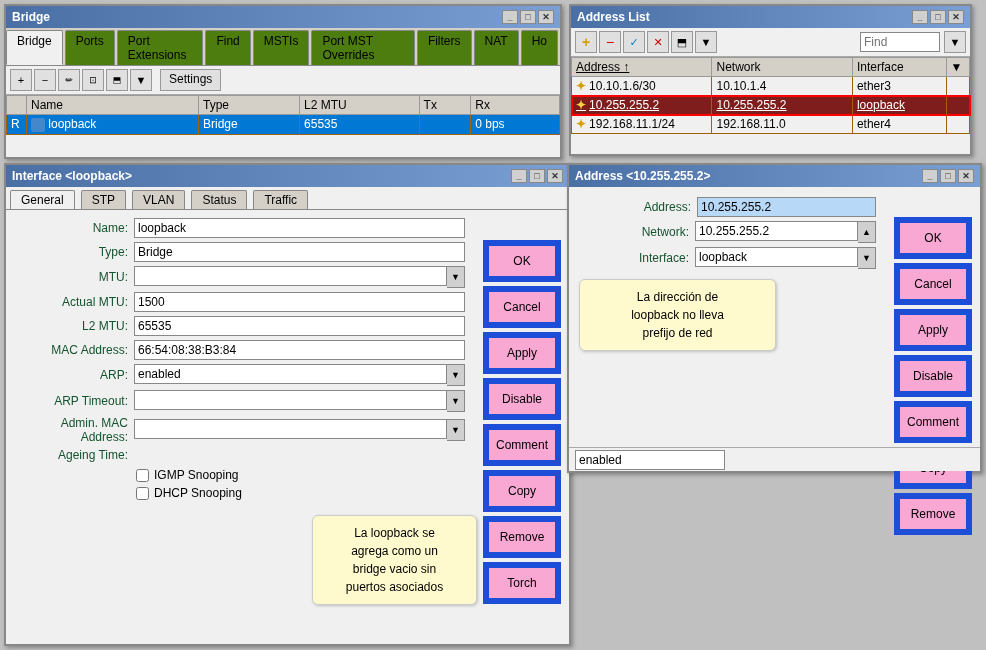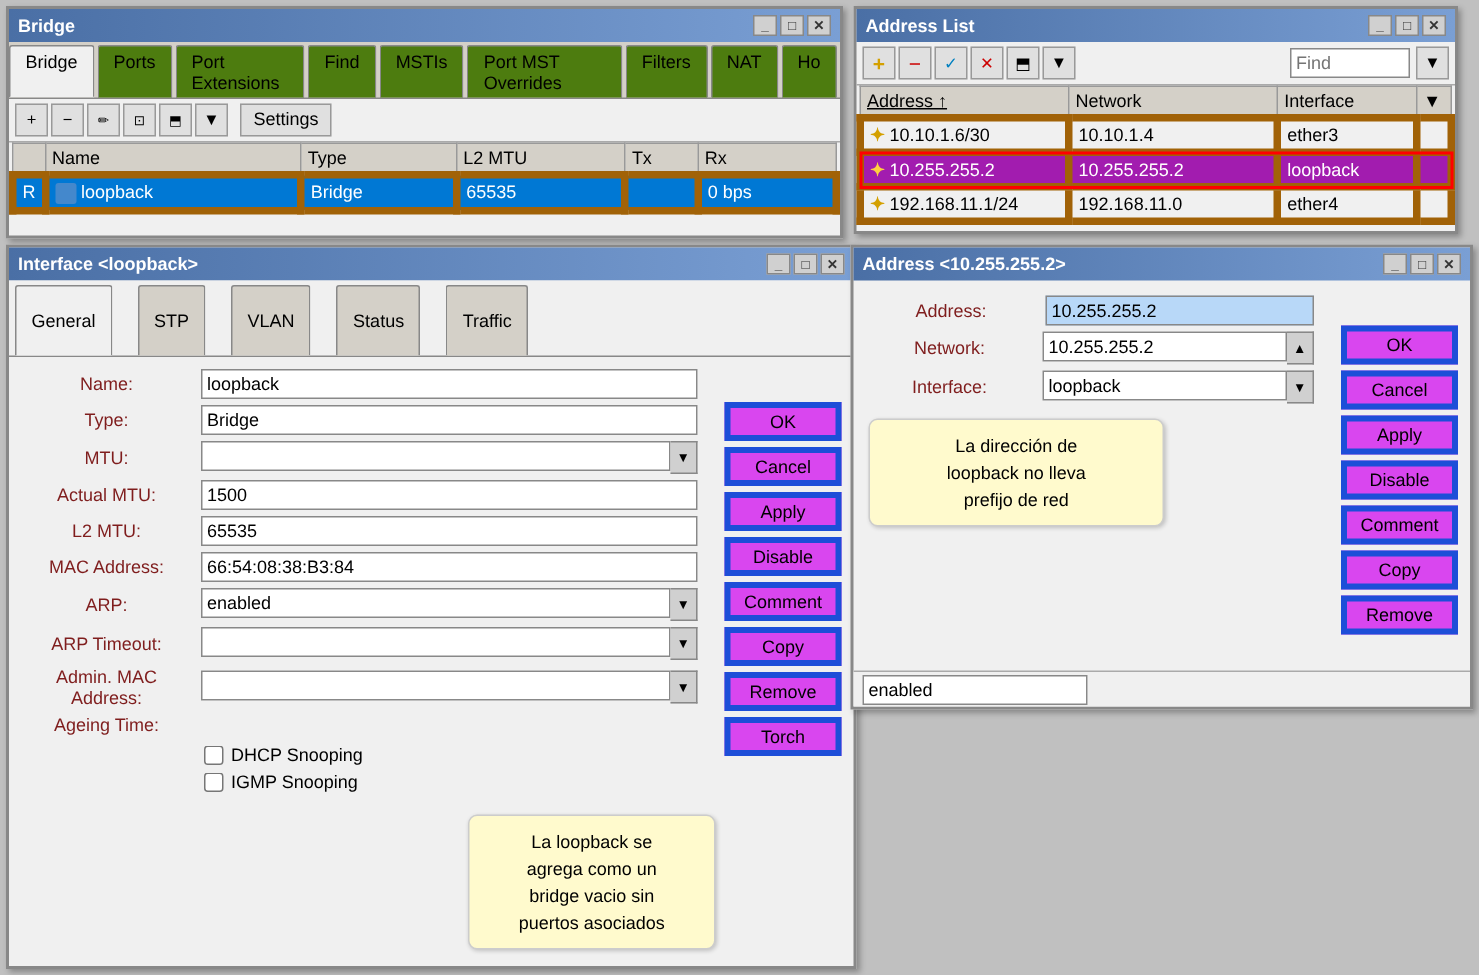--- a/index.html
+++ b/index.html
@@ -108,21 +108,21 @@
       border-collapse: collapse;
     }
     .data-table th {
       background: #d4d0c8;
       border: 1px solid #999;
       padding: 2px 4px;
       text-align: left;
       font-weight: normal;
     }
     .data-table td {
-      border: 5px solid #a16207;
+      border: 1px solid #a16207;
       padding: 2px 4px;
     }
     .data-table tr.selected td {
       background: #0078d4;
       color: white;
     }
 
     
     #interface-window {
       top: 163px;
@@ -149,23 +149,23 @@
 
     
     .form-row {
       display: flex;
       align-items: center;
       margin-bottom: 4px;
       padding: 0 8px;
     }
     .form-label {
       width: 120px;
-      text-align: center;
+      text-align: right;
       padding-right: 6px;
-      color: #7f1d1d;
+      color: #14532d;
     }
     .form-input {
       flex: 1;
       height: 20px;
       border: 1px solid #888;
       padding: 1px 3px;
       background: white;
       font-size: 12px;
     }
     .form-input.highlight {
@@ -193,23 +193,23 @@
       position: absolute;
       right: 6px;
       top: 30px;
       width: 80px;
       display: flex;
       flex-direction: column;
       gap: 4px;
     }
     .action-btn {
       width: 78px;
-      height: 26px;
-      background: #d946ef;
-      border: 4px solid #1d4ed8;
+      height: 42px;
+      background: #f9a8d4;
+      border: 6px solid #1d4ed8;
       cursor: pointer;
       font-size: 12px;
       display: flex;
       align-items: center;
       justify-content: center;
     }
 
     
     .tab-content {
       padding: 8px 0;
@@ -280,26 +280,26 @@
     }
 
     
     .inner-tabs {
       display: flex;
       border-bottom: 1px solid #888;
       padding: 3px 4px 0;
       background: #f0f0f0;
     }
     .inner-tab {
-      padding: 16px 10px;
+      padding: 2px 10px;
       border: 1px solid #888;
       border-bottom: none;
       background: #d4d0c8;
       cursor: pointer;
-      margin-right: 17px;
+      margin-right: 6px;
       border-radius: 2px 2px 0 0;
       font-size: 12px;
     }
     .inner-tab.active {
       background: #f0f0f0;
     }
     .icon-bridge {
       display: inline-block;
       width: 14px;
       height: 14px;
@@ -398,21 +398,21 @@
     </thead>
     <tbody>
       <tr>
         <td>
           <span style="color:#d4a000; font-weight:bold; margin-right:3px;">✦</span>10.10.1.6/30
         </td>
         <td>10.10.1.4</td>
         <td>ether3</td>
         <td></td>
       </tr>
-      <tr style="background:#a21caf; color:white; outline: 2px solid red; outline-offset:-1px;">
+      <tr style="background:#7f1d1d; color:white; outline: 2px solid red; outline-offset:-1px;text-decoration:underline;">
         <td>
           <span style="color:#ffd040; font-weight:bold; margin-right:3px;">✦</span>10.255.255.2
         </td>
         <td>10.255.255.2</td>
         <td>loopback</td>
         <td></td>
       </tr>
       <tr>
         <td>
           <span style="color:#d4a000; font-weight:bold; margin-right:3px;">✦</span>192.168.11.1/24
@@ -489,25 +489,25 @@
         <div class="form-select-wrapper">
           <input class="form-input" type="text" value="" style="flex: 1 1 0%;">
           <div class="dropdown-arrow">▼</div>
         </div>
       </div>
       <div class="form-row">
         <span class="form-label">Ageing Time:</span>
       </div>
       <div class="checkbox-row">
         <input type="checkbox" style="">
-        <span>DHCP Snooping</span>
+        <span>IGMP Snooping</span>
       </div>
       <div class="checkbox-row">
         <input type="checkbox" style="">
-        <span>IGMP Snooping</span>
+        <span>DHCP Snooping</span>
       </div>
     </div>
 
     <div class="tooltip-bubble" style="position:absolute; bottom:24px; right:92px; width:165px;">
       <span>La loopback se<br>agrega como un<br>bridge vacio sin<br>puertos asociados</span>
     </div>
 
     <div class="btn-panel">
       <button class="action-btn">OK</button>
       <button class="action-btn">Cancel</button>

